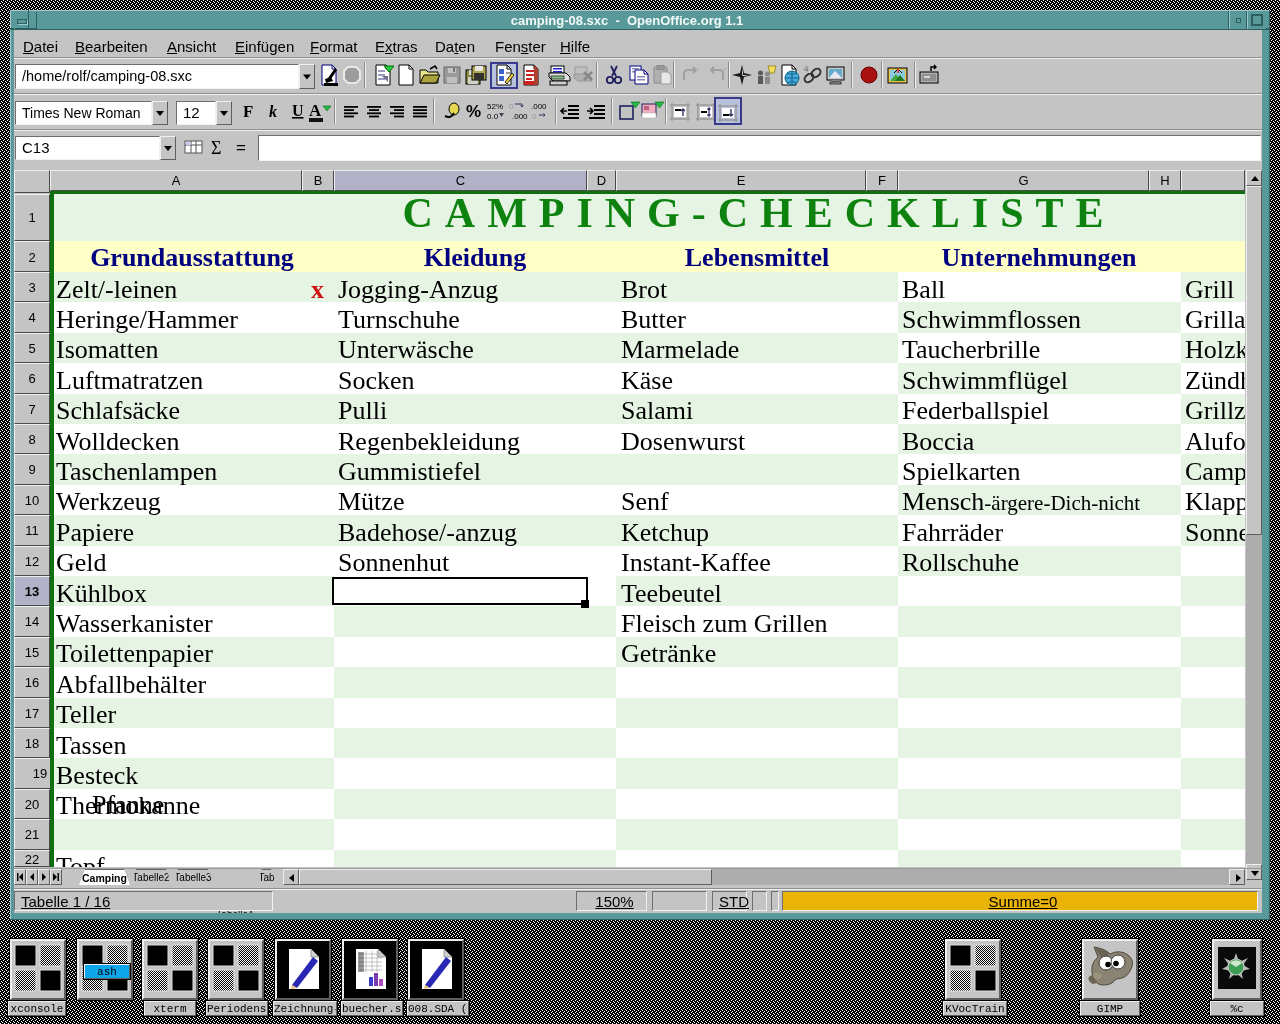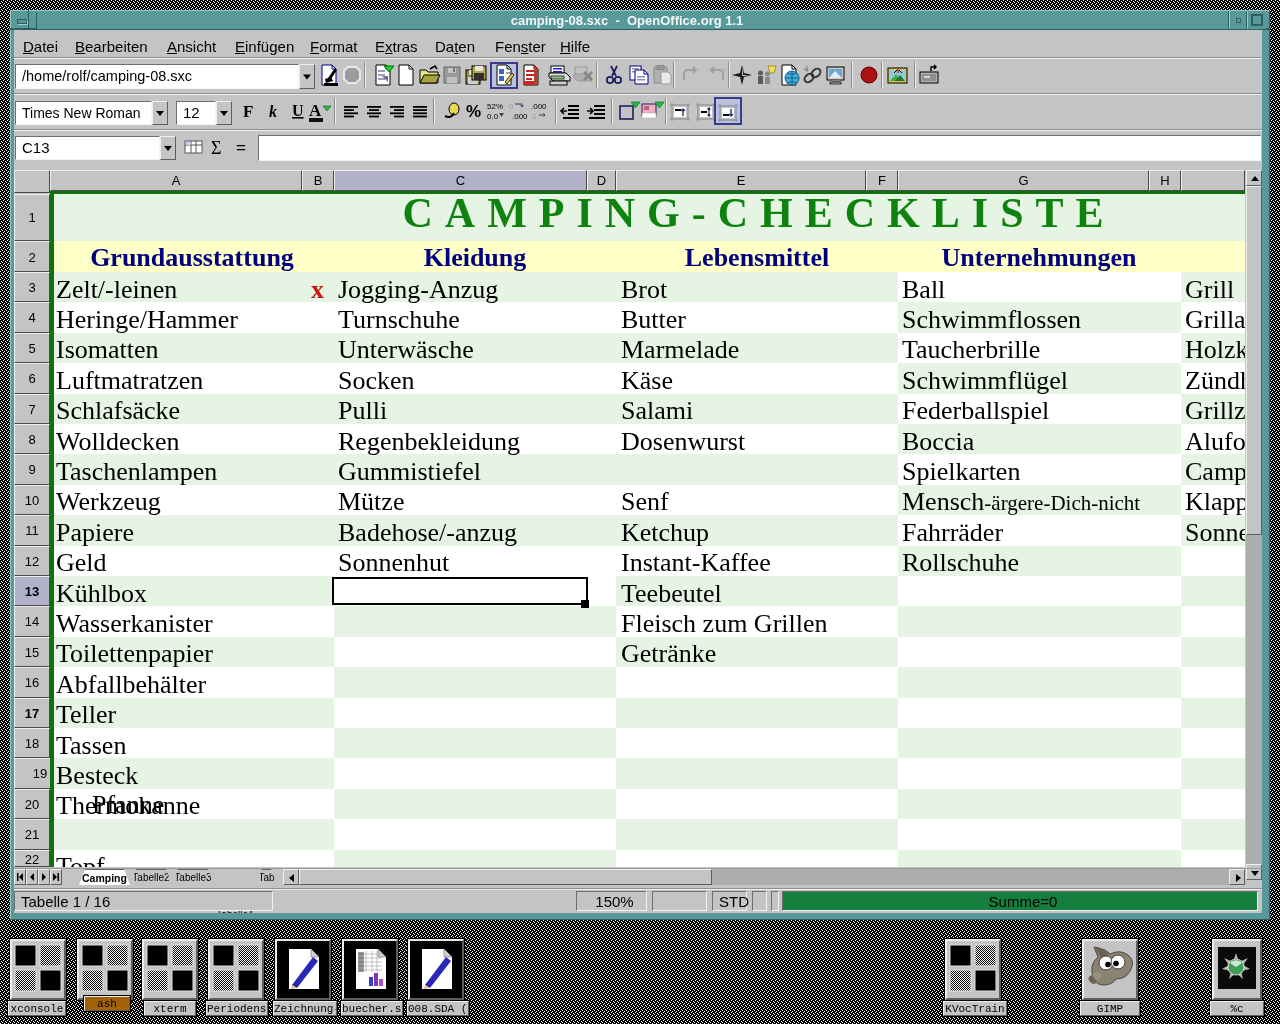--- a/index.html
+++ b/index.html
@@ -1,17 +1,17 @@
 <!DOCTYPE html>
 <html><head><meta charset="utf-8"><style>
 html,body{margin:0;padding:0;width:1280px;height:1024px;overflow:hidden;background:#000;font-family:"Liberation Sans",sans-serif;}
 *{box-sizing:border-box;}
 .a{position:absolute;}
 .out{border-top:1px solid #efefef;border-left:1px solid #efefef;border-right:1px solid #5e5e5e;border-bottom:1px solid #5e5e5e;}
-.in{border-top:1px solid #6e6e6e;border-left:1px solid #6e6e6e;border-right:1px solid #f2f2f2;border-bottom:1px solid #f2f2f2;}
+.in{border-top:1px solid #6e6e6e;border-left:1px solid #6e6e6e;border-right:1px solid #f2f2f2;border-bottom:1px solid #f2f2f2;text-decoration:underline;}
 .hbx{background:#c4c4c4;border-top:1px solid #eeeeee;border-left:1px solid #eeeeee;border-right:1px solid #4a4a4a;border-bottom:1px solid #4a4a4a;color:#000;}
 .ser{font-family:"Liberation Serif",serif;font-size:26px;color:#000;white-space:pre;}
 .mono{font-family:"Liberation Mono",monospace;}
 </style></head><body>
 
 <svg class="a" style="left:0;top:0" width="1280" height="1024">
     <defs>
 <pattern id="wv" width="4" height="4" patternUnits="userSpaceOnUse">
 <rect width="4" height="4" fill="#000"></rect>
 <rect x="3" y="0" width="1" height="1" fill="#fff"></rect>
@@ -388,21 +388,21 @@
 <div class="a hbx" style="left:0;top:200.60000000000002px;width:36px;height:30.4px;text-align:center;font-size:13px;line-height:30.4px;">7</div>
 <div class="a hbx" style="left:0;top:231.0px;width:36px;height:30.4px;text-align:center;font-size:13px;line-height:30.4px;">8</div>
 <div class="a hbx" style="left:0;top:261.4px;width:36px;height:30.4px;text-align:center;font-size:13px;line-height:30.4px;">9</div>
 <div class="a hbx" style="left:0;top:291.79999999999995px;width:36px;height:30.4px;text-align:center;font-size:13px;line-height:30.4px;">10</div>
 <div class="a hbx" style="left:0;top:322.20000000000005px;width:36px;height:30.4px;text-align:center;font-size:13px;line-height:30.4px;">11</div>
 <div class="a hbx" style="left:0;top:352.5999999999999px;width:36px;height:30.4px;text-align:center;font-size:13px;line-height:30.4px;">12</div>
 <div class="a hbx" style="left:0;top:383.0px;width:36px;height:30.4px;background:#b1b1c7;font-weight:bold;text-align:center;font-size:13px;line-height:30.4px;">13</div>
 <div class="a hbx" style="left:0;top:413.4px;width:36px;height:30.4px;text-align:center;font-size:13px;line-height:30.4px;">14</div>
 <div class="a hbx" style="left:0;top:443.79999999999995px;width:36px;height:30.4px;text-align:center;font-size:13px;line-height:30.4px;">15</div>
 <div class="a hbx" style="left:0;top:474.20000000000005px;width:36px;height:30.4px;text-align:center;font-size:13px;line-height:30.4px;">16</div>
-<div class="a hbx" style="left:0;top:504.5999999999999px;width:36px;height:30.4px;text-align:center;font-size:13px;line-height:30.4px;font-weight:bold;">17</div>
+<div class="a hbx" style="left:0;top:504.5999999999999px;width:36px;height:30.4px;text-align:center;font-size:13px;line-height:30.4px;">17</div>
 <div class="a hbx" style="left:0;top:535.0px;width:36px;height:30.4px;text-align:center;font-size:13px;line-height:30.4px;">18</div>
 <div class="a hbx" style="left:0;top:565.4px;width:52px;height:30.4px;text-align:center;font-size:13px;line-height:30.4px;">19</div>
 <div class="a hbx" style="left:0;top:595.8px;width:36px;height:30.4px;text-align:center;font-size:13px;line-height:30.4px;">20</div>
 <div class="a hbx" style="left:0;top:626.1999999999999px;width:36px;height:30.4px;text-align:center;font-size:13px;line-height:30.4px;">21</div>
 <div class="a hbx" style="left:0;top:656.6px;width:36px;height:17.4px;text-align:center;font-size:13px;line-height:17.4px;">22</div>
 </div>
 <div class="a" style="left:36px;top:161px;width:1195px;height:676.0px;background:#fff;overflow:hidden;">
 <div class="a" style="left:0px;top:3.0px;width:1195px;height:46.5px;background:#e5f4e3;"></div>
 <div class="a" style="left:0px;top:49.5px;width:1195px;height:31.5px;background:#ffffc8;"></div>
 <div class="a" style="left:4px;top:81.0px;width:280px;height:30.4px;background:#e5f4e3;"></div>
@@ -564,21 +564,21 @@
         <path d="M11.0 8.0 L6.0 4.0 L6.0 12.0 Z" fill="#000"></path>
       </svg></div>
 <div class="a" style="left:0;top:858px;width:1248px;height:1px;background:#8f8f8f"></div>
 <div class="a" style="left:0;top:859px;width:1248px;height:1px;background:#efefef"></div>
 <div class="a in" style="left:0px;top:861px;width:259px;height:20px;background:#c4c4c4;font-size:15px;line-height:19px;color:#000;text-align:left;padding-left:6px;">Tabelle 1 / 16</div>
 <div class="a in" style="left:562px;top:861px;width:71px;height:20px;background:#c4c4c4;font-size:15px;line-height:19px;color:#000;text-align:center;padding-left:6px;">150%</div>
 <div class="a in" style="left:638px;top:861px;width:55px;height:20px;background:#c4c4c4;font-size:15px;line-height:19px;color:#000;text-align:left;padding-left:6px;"></div>
 <div class="a in" style="left:698px;top:861px;width:35px;height:20px;background:#c4c4c4;font-size:15px;line-height:19px;color:#000;text-align:center;padding-left:6px;">STD</div>
 <div class="a in" style="left:738px;top:861px;width:15px;height:20px;background:#c4c4c4;font-size:15px;line-height:19px;color:#000;text-align:left;padding-left:6px;"></div>
 <div class="a in" style="left:757px;top:861px;width:7px;height:20px;background:#c4c4c4;font-size:15px;line-height:19px;color:#000;text-align:left;padding-left:6px;"></div>
-<div class="a in" style="left:768px;top:861px;width:476px;height:20px;background:#15803d;font-size:15px;line-height:19px;color:#000;text-align:center;padding-left:6px;">Summe=0</div>
+<div class="a in" style="left:768px;top:861px;width:476px;height:20px;background:#eab308;font-size:15px;line-height:19px;color:#000;text-align:center;padding-left:6px;">Summe=0</div>
 </div>
 <div class="a" style="left:10px;top:939px;width:56px;height:61px;background:#c4c4c4;border-top:2px solid #efefef;border-left:2px solid #efefef;border-right:2px solid #5e5e5e;border-bottom:2px solid #5e5e5e;box-shadow:0 0 0 1px #000;">
 <svg width="52" height="57">
       <defs>
         <pattern id="chk" width="2" height="2" patternUnits="userSpaceOnUse">
           <rect width="2" height="2" fill="#fff"></rect>
           <rect x="0" y="0" width="1" height="1" fill="#000"></rect>
           <rect x="1" y="1" width="1" height="1" fill="#000"></rect>
         </pattern>
       </defs>
@@ -597,21 +597,21 @@
           <rect x="0" y="0" width="1" height="1" fill="#000"></rect>
           <rect x="1" y="1" width="1" height="1" fill="#000"></rect>
         </pattern>
       </defs>
       <rect x="3" y="4" width="21" height="21" fill="#000" stroke="#e0e0e0"></rect>
       <rect x="28" y="4" width="21" height="21" fill="url(#chk)" stroke="#e0e0e0"></rect>
       <rect x="3" y="29" width="21" height="21" fill="url(#chk)" stroke="#e0e0e0"></rect>
       <rect x="28" y="29" width="21" height="21" fill="#000" stroke="#e0e0e0"></rect>
     </svg>
 </div>
-<div class="a mono" style="left:84px;top:996px;width:46px;height:15px;background:#a16207;border-top:1px solid #efefef;border-left:1px solid #efefef;border-right:1px solid #5e5e5e;border-bottom:1px solid #5e5e5e;box-shadow:0 0 0 1px #000;text-align:center;font-size:11px;line-height:14px;color:#000;overflow:hidden;white-space:pre;">ash</div>
+<div class="a mono" style="left:84px;top:964px;width:46px;height:15px;background:#0ea5e9;border-top:1px solid #efefef;border-left:1px solid #efefef;border-right:1px solid #5e5e5e;border-bottom:1px solid #5e5e5e;box-shadow:0 0 0 1px #000;text-align:center;font-size:11px;line-height:14px;color:#000;overflow:hidden;white-space:pre;">ash</div>
 <div class="a" style="left:142px;top:939px;width:56px;height:61px;background:#c4c4c4;border-top:2px solid #efefef;border-left:2px solid #efefef;border-right:2px solid #5e5e5e;border-bottom:2px solid #5e5e5e;box-shadow:0 0 0 1px #000;">
 <svg width="52" height="57">
       <defs>
         <pattern id="chk" width="2" height="2" patternUnits="userSpaceOnUse">
           <rect width="2" height="2" fill="#fff"></rect>
           <rect x="0" y="0" width="1" height="1" fill="#000"></rect>
           <rect x="1" y="1" width="1" height="1" fill="#000"></rect>
         </pattern>
       </defs>
       <rect x="3" y="4" width="21" height="21" fill="#000" stroke="#e0e0e0"></rect>

